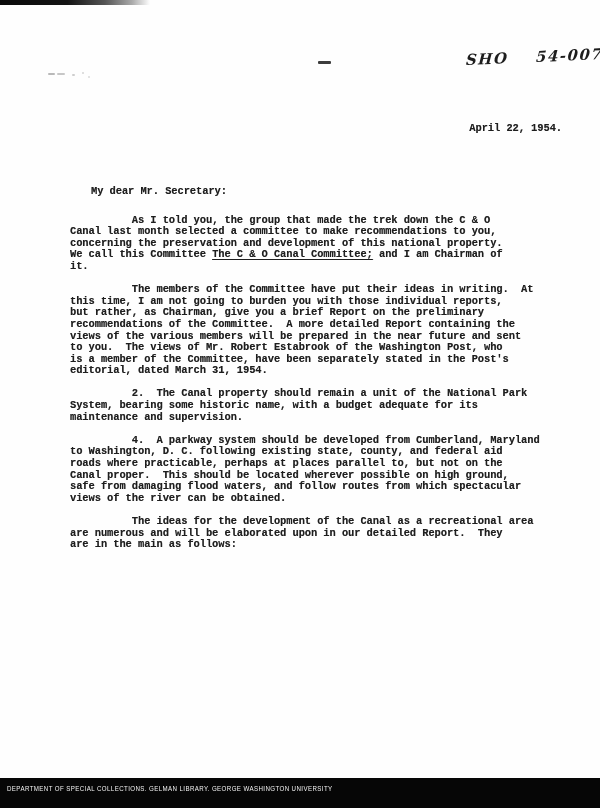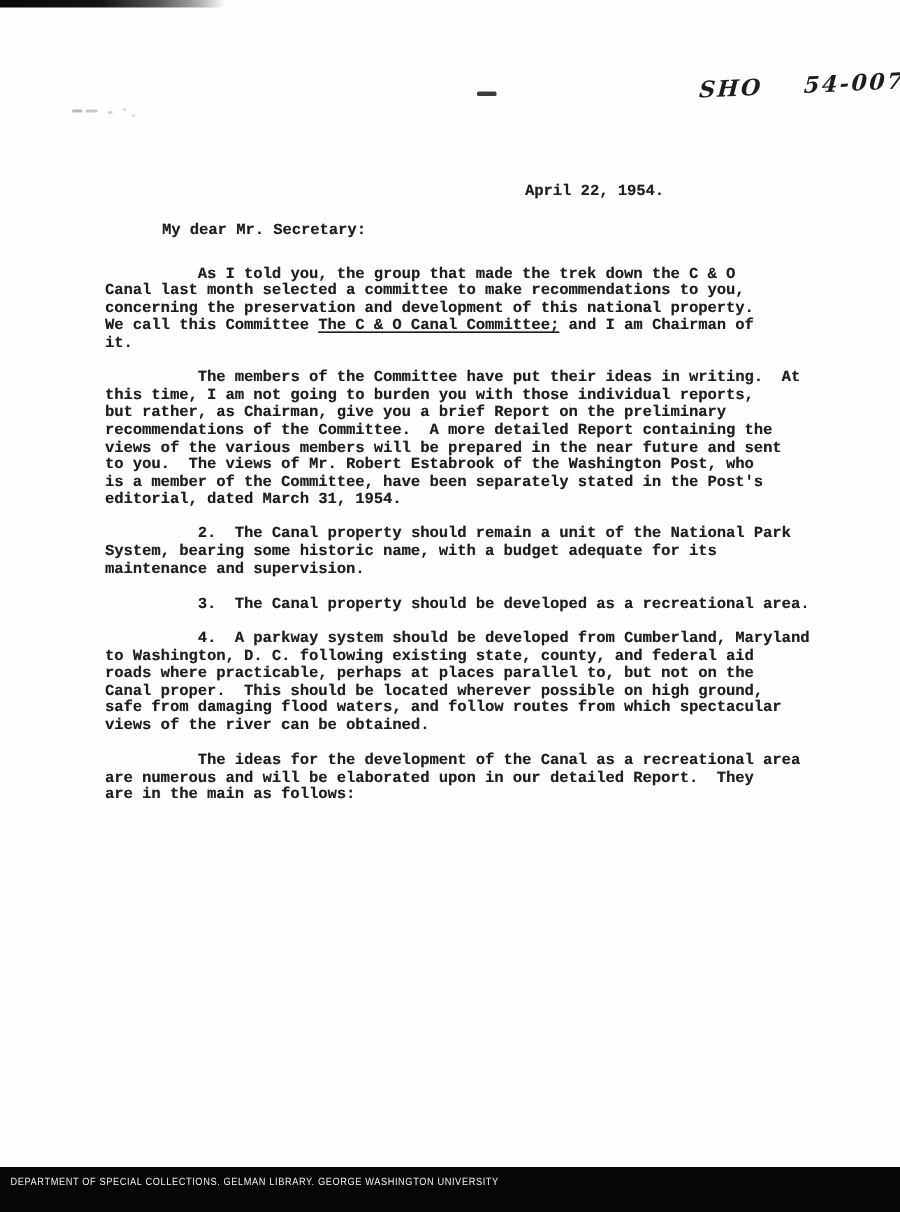--- a/index.html
+++ b/index.html
@@ -68,25 +68,26 @@
     font-weight: 700;
     color: #1e1e1e;
     text-shadow: 0.2px 0 0 rgba(30,30,30,0.55);
   }
   .para {
     white-space: pre-wrap;
     margin: 0 0 11.6px 0;
   }
   .date-line {
     padding-left: 280px;
-    margin-bottom: 14px;
+    margin-bottom: 51px;
     white-space: pre;
+    text-align: right;
   }
   .salutation {
-    margin-left: 38px;
+    margin-left: 21px;
     margin-bottom: 17.4px;
     white-space: pre;
   }
   .u-committee {
     text-decoration: underline;
     text-underline-offset: 2px;
     text-decoration-thickness: 1px;
     margin-top: 12px;
   }
 
@@ -146,21 +147,20 @@
 to you.  The views of Mr. Robert Estabrook of the Washington Post, who
 is a member of the Committee, have been separately stated in the Post's
 editorial, dated March 31, 1954.</div>
 
 
 
   <div class="para">          2.  The Canal property should remain a unit of the National Park
 System, bearing some historic name, with a budget adequate for its
 maintenance and supervision.</div>
 
-  <div class="para">          3.  The Canal property should be developed as a recreational area.</div>
 
   <div class="para">          4.  A parkway system should be developed from Cumberland, Maryland
 to Washington, D. C. following existing state, county, and federal aid
 roads where practicable, perhaps at places parallel to, but not on the
 Canal proper.  This should be located wherever possible on high ground,
 safe from damaging flood waters, and follow routes from which spectacular
 views of the river can be obtained.</div>
 
   <div class="para">          The ideas for the development of the Canal as a recreational area
 are numerous and will be elaborated upon in our detailed Report.  They

